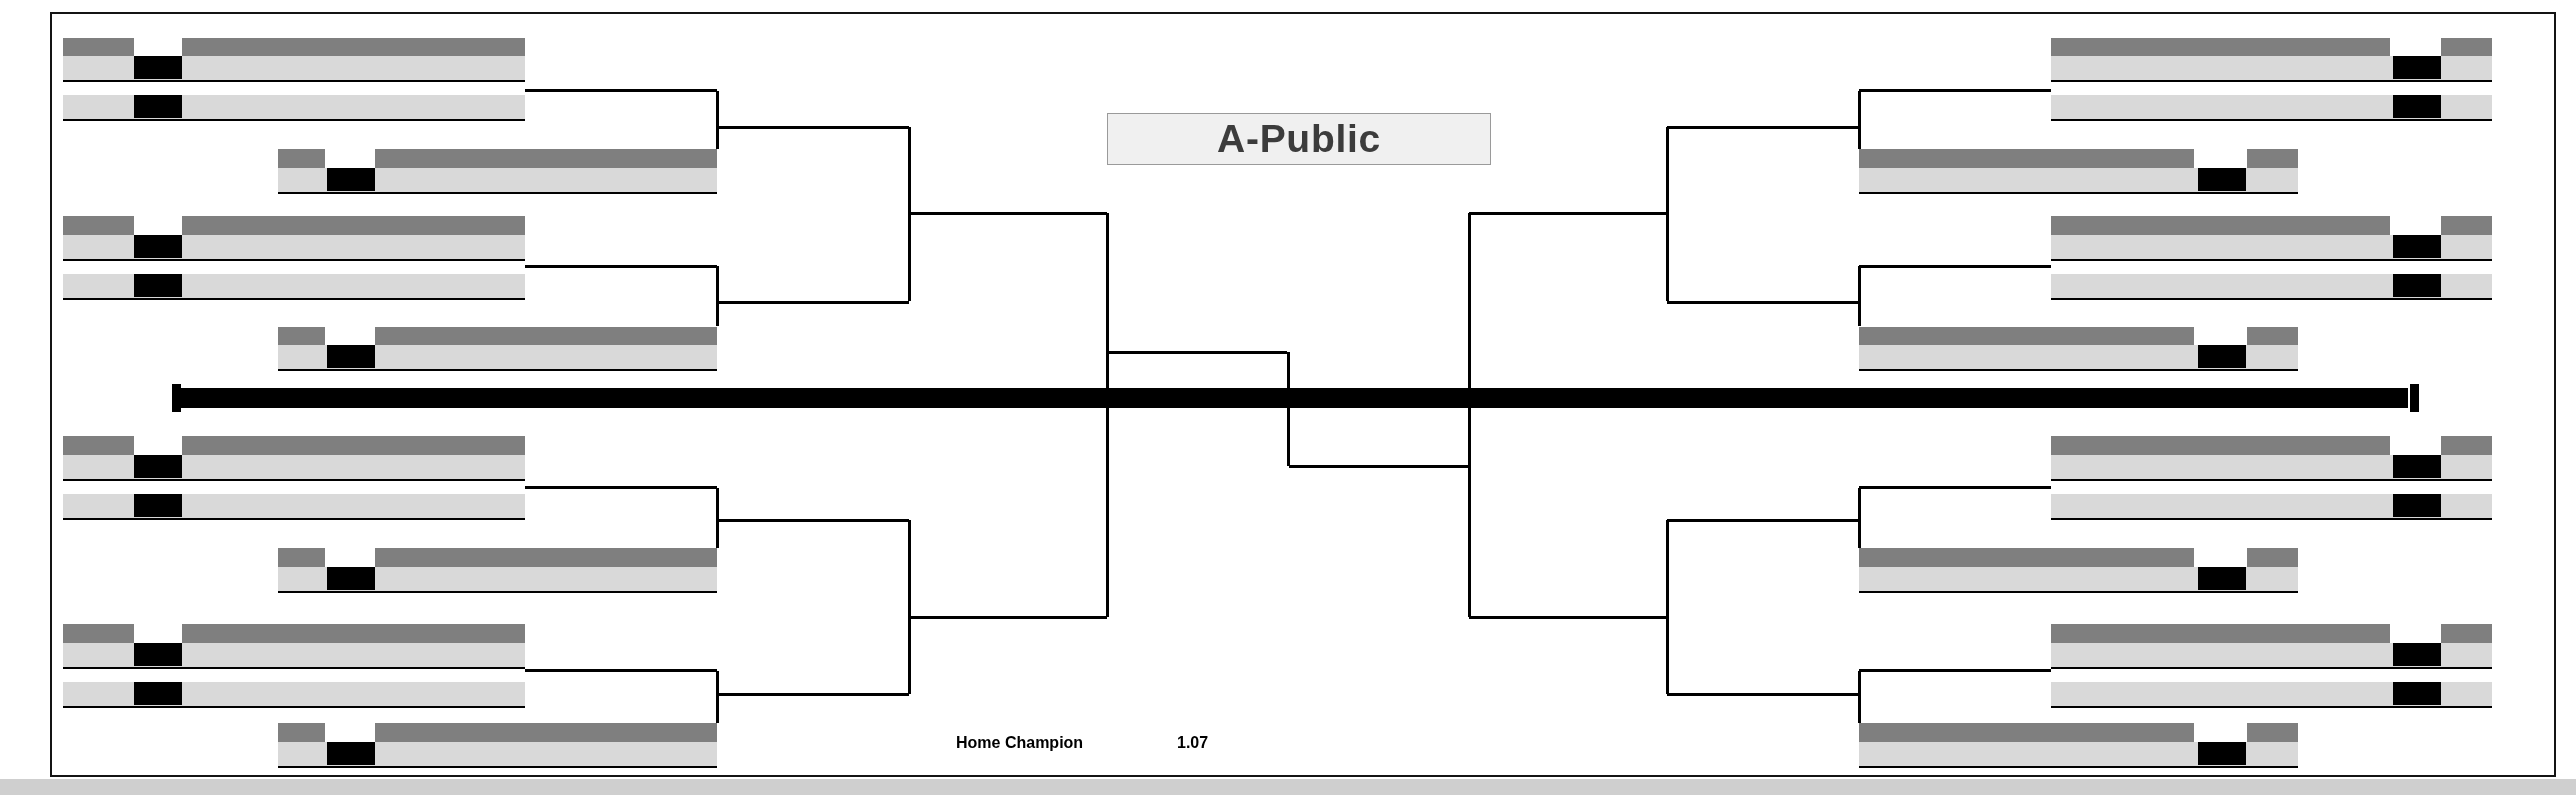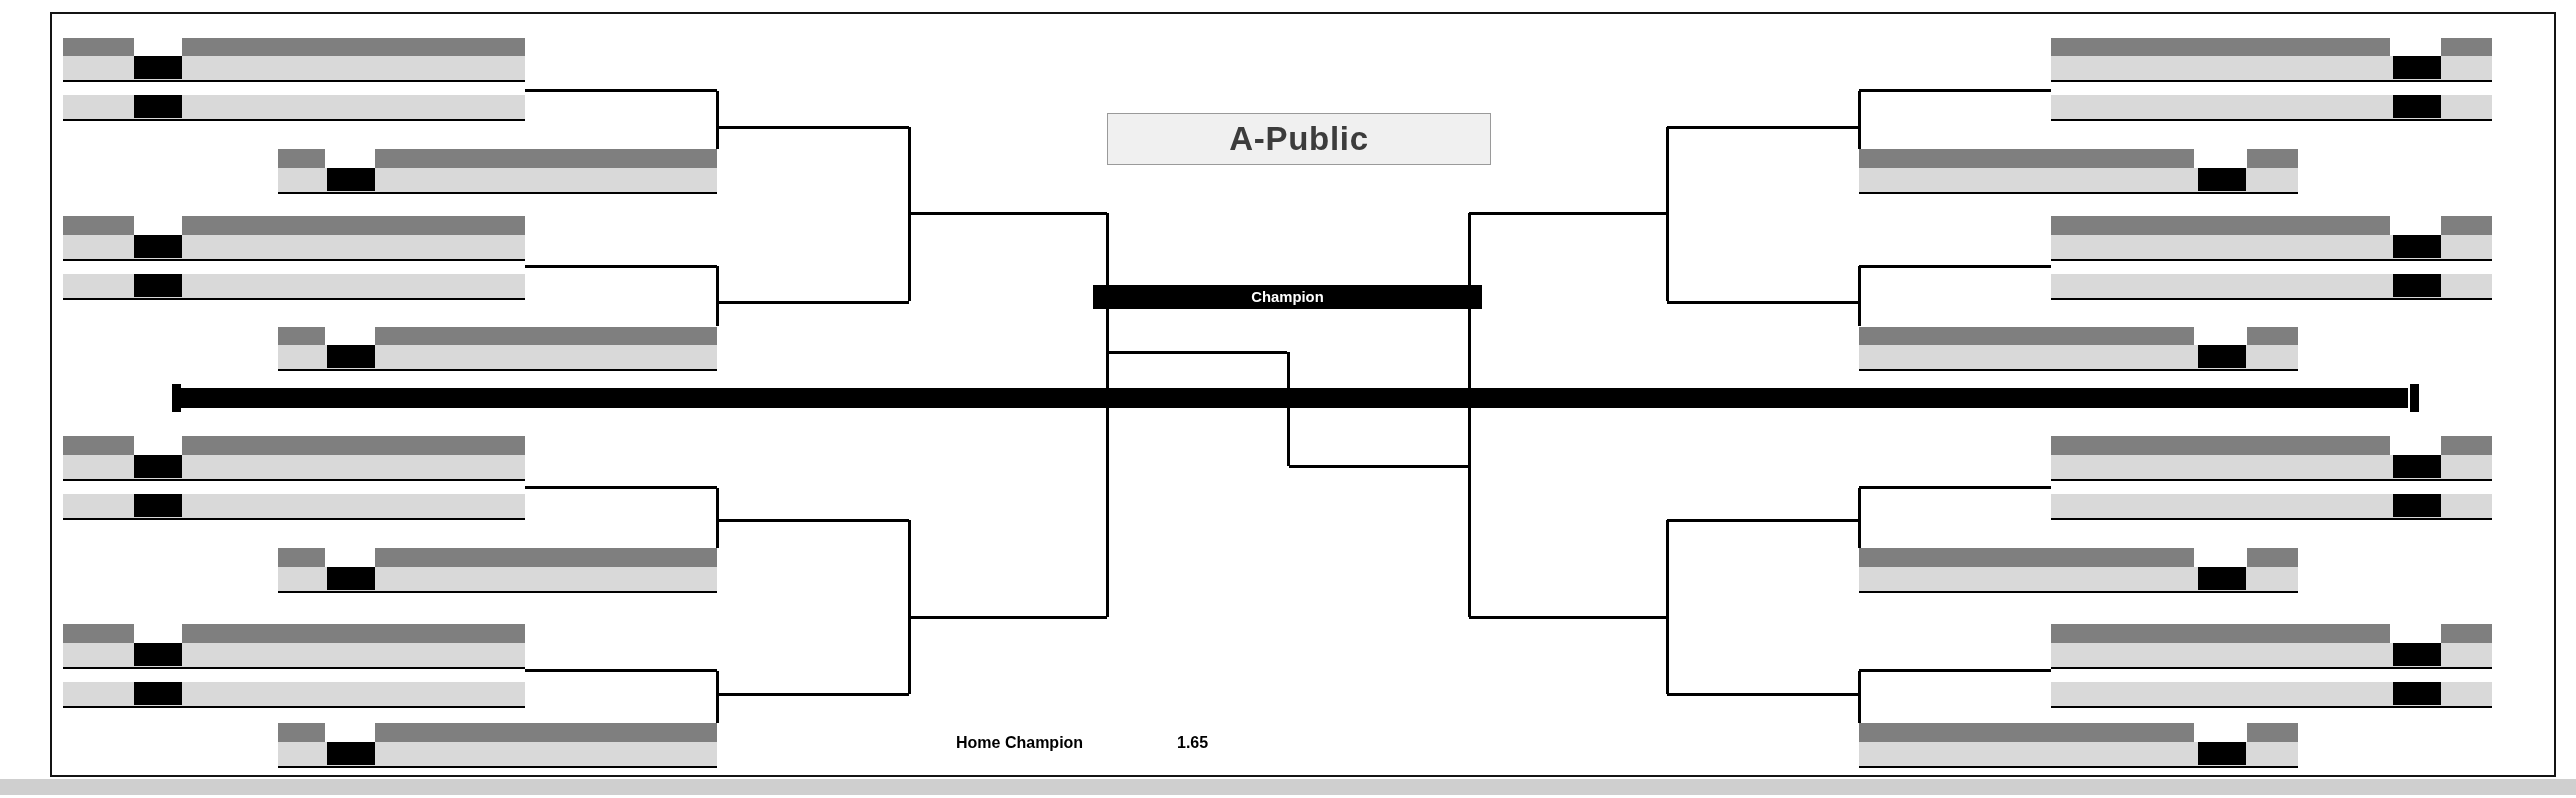--- a/index.html
+++ b/index.html
@@ -1,21 +1,21 @@
 <!DOCTYPE html>
 <html style="font-size:10.7px"><head>
 <meta charset="utf-8">
 <style>
   html,body{margin:0;padding:0;background:#ffffff;}
   #canvas{position:relative;width:2576px;height:798px;background:#ffffff;overflow:hidden;
           font-family:"Liberation Sans",sans-serif;font-weight:700;color:#000;}
   #sheet-frame{position:absolute;left:50px;top:12px;width:2506px;height:765px;border:2px solid #141414;box-sizing:border-box;}
   #bottom-strip{position:absolute;left:0;top:779px;width:2576px;height:16px;background:#cfcfcf;}
   #title-box{position:absolute;left:1107px;top:113px;width:384px;height:52px;background:#f0f0f0;border:1.3px solid #9a9a9a;
-             box-sizing:border-box;display:flex;align-items:center;justify-content:center;font-size:33px;color:#3c3c3c;letter-spacing:0.7px;}
+             box-sizing:border-box;display:flex;align-items:center;justify-content:center;font-size:39px;color:#3c3c3c;letter-spacing:0.7px;}
   .final-bar{position:absolute;left:1093px;width:389px;height:24px;background:#000;color:#fff;
              display:flex;align-items:center;justify-content:center;font-size:14.8px;}
   #champion-bar{top:285px;} #runner-up-bar{top:506px;}
   #round-bar{position:absolute;left:181px;top:388px;width:2227px;height:20px;background:#000;}
   .round-cap{position:absolute;top:384px;width:9.4px;height:28px;background:#000;}
   #cap-left{left:172px;} #cap-right{left:2410px;}
   .rlabel{position:absolute;top:388px;width:201px;height:20px;line-height:20px;text-align:center;color:#fff;font-size:14px;}
   .hseg{position:absolute;height:19px;background:#7f7f7f;}
   .hlabel{position:absolute;height:19px;line-height:19px;color:#fff;font-size:13.4px;white-space:nowrap;}
   .trow{position:absolute;height:25.5px;background:#d9d9d9;border-bottom:2.7px solid #000;box-sizing:border-box;}
@@ -30,28 +30,25 @@
 </style>
 </head>
 <body>
 
 <div id="canvas">
   <div id="sheet-frame"></div>
   <div id="bottom-strip"></div>
   <div id="title-box">
     <span>A-Public</span>
   </div>
-  <div id="champion-bar" class="final-bar">
-    <span>Champion</span>
-  </div>
   <div id="round-bar"></div>
   <div id="cap-left" class="round-cap"></div>
   <div id="cap-right" class="round-cap"></div>
   <div id="home-adv-label">Home Champion</div>
-  <div id="home-adv-value">1.65</div>
+  <div id="home-adv-value">1.07</div>
 <div class="hseg" style="left: 63px; top: 38px; width: 71px; height: 19px;"></div>
     <div class="hseg" style="left: 182px; top: 38px; width: 343px; height: 19px;"></div>
     <div class="hlabel" style="left: 63px; top: 38px; width: 71px; height: 19px; text-align: right; padding-right: 4px;"></div>
     <div class="hlabel" style="left: 170px; top: 38px; width: 50px; height: 19px; text-align: right; padding-right: 4px;"></div>
     <div class="hlabel" style="left: 232px; top: 38px; width: 40px; height: 19px; text-align: center;"></div>
     <div class="hlabel" style="left: 272px; top: 38px; width: 56px; height: 19px; text-align: right; padding-right: 4px;"></div>
     <div class="hlabel" style="left: 334px; top: 38px; width: 191px; height: 19px; text-align: left; padding-left: 4px;"></div>
     <div class="trow" style="left: 63px; top: 56px; width: 462px; height: 25.5px;"></div>
     <div class="seed" style="left: 134px; top: 56px; width: 48px; height: 23px;"></div>
     <div class="cell" style="left: 63px; top: 56px; width: 71px; height: 23px; text-align: right; padding-right: 4px;"></div>

